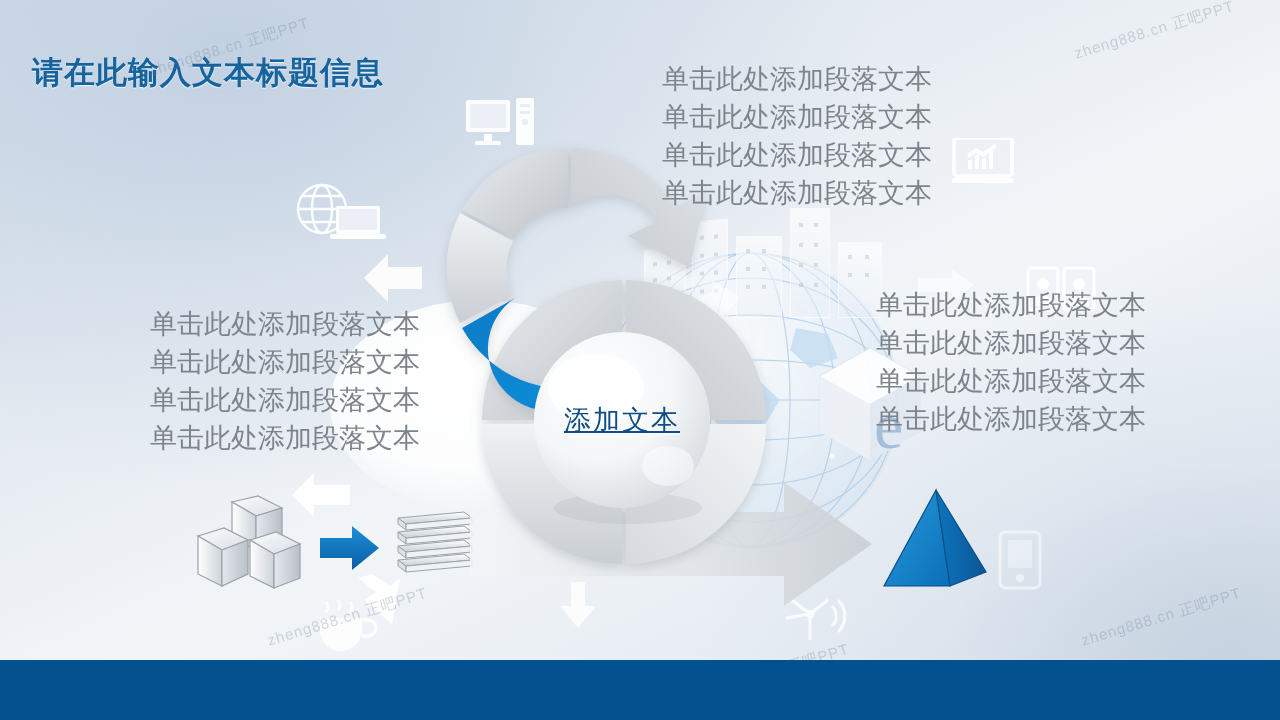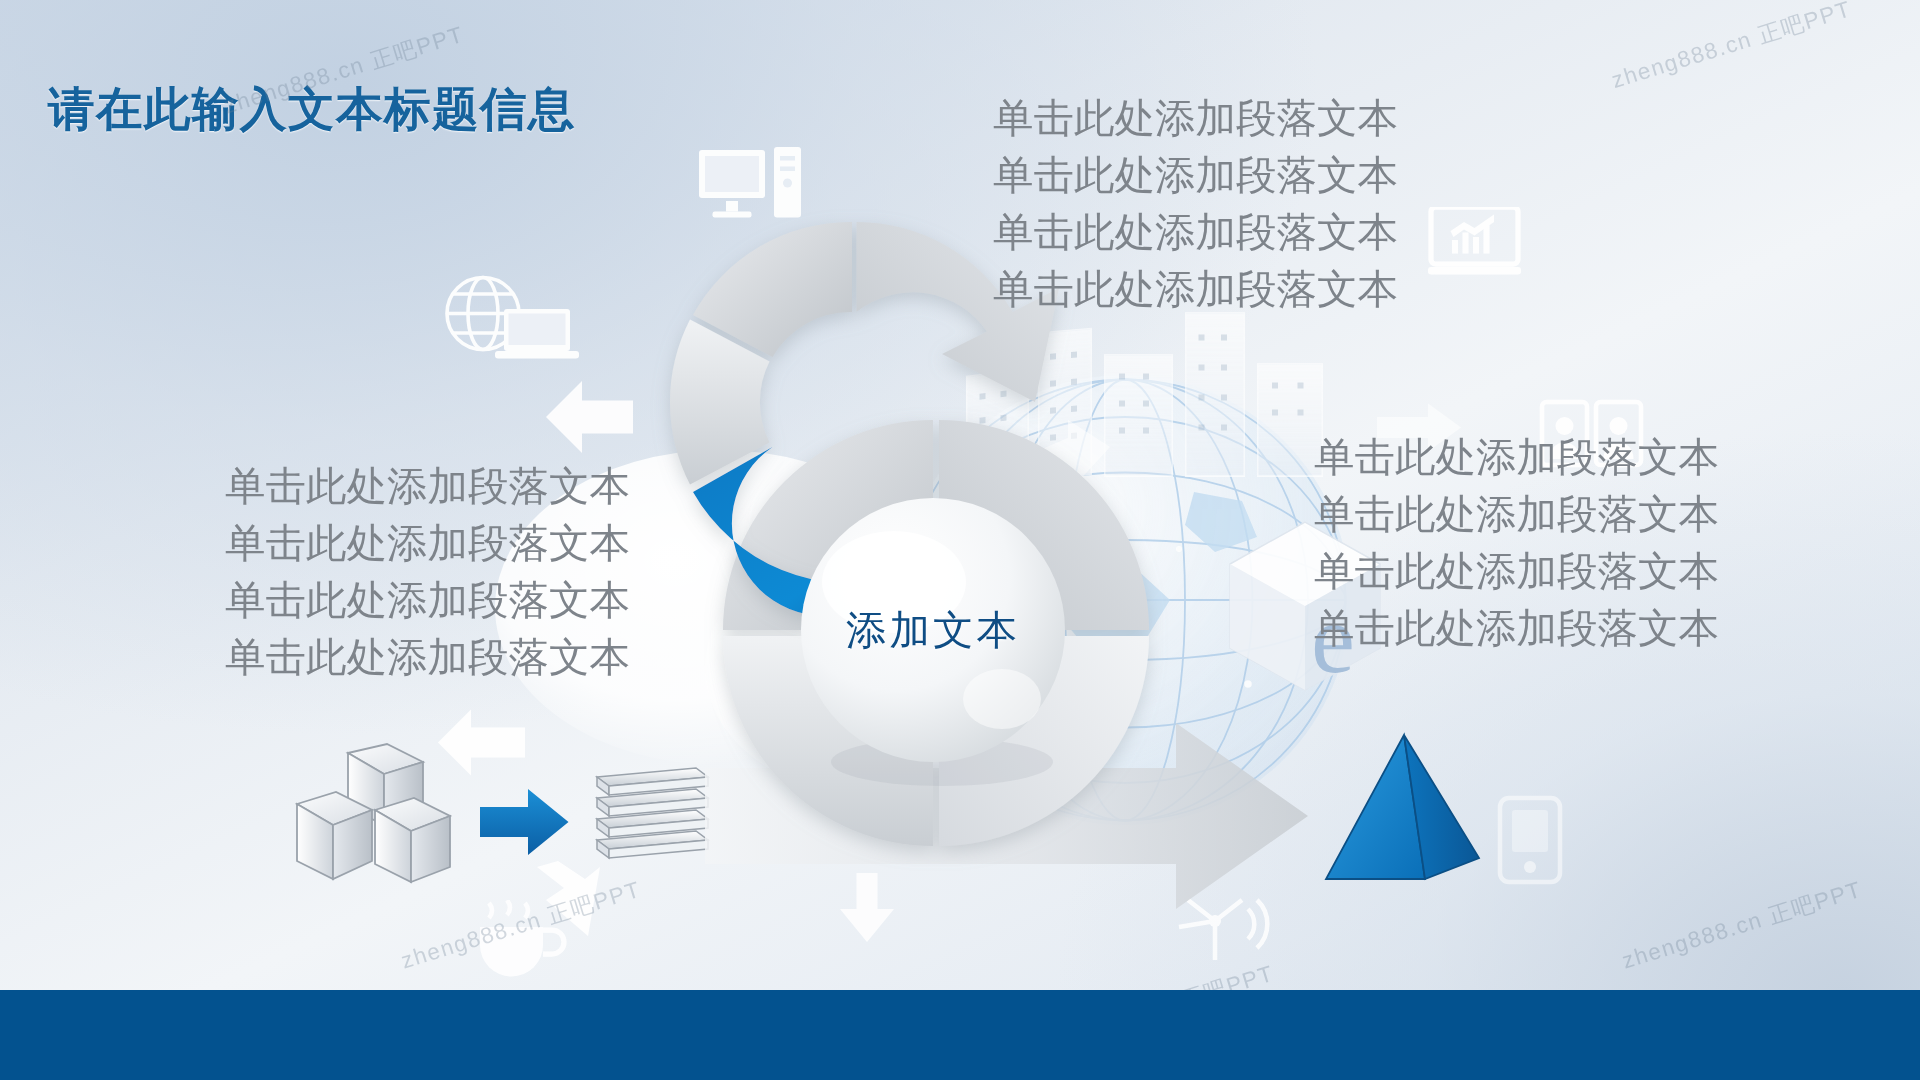--- a/index.html
+++ b/index.html
@@ -518,21 +518,21 @@
     <div>单击此处添加段落文本</div>
   </div>
 
   <div class="para" style="left:876px; top:286px;">
     <div>单击此处添加段落文本</div>
     <div>单击此处添加段落文本</div>
     <div>单击此处添加段落文本</div>
     <div>单击此处添加段落文本</div>
   </div>
 
-  <div id="center-label" style="left:492px; right:auto; width:260px; top:402px;">添加文本</div>
+  <div id="center-label" style="left:492px; right:auto; width:260px; top:402px;text-decoration:underline;">添加文本</div>
 
   <div id="watermarks">
       <div class="wm" style="left: 1075px; top: 45px; transform: rotate(-17deg);">zheng888.cn 正吧PPT</div>
       <div class="wm" style="left: 150px; top: 62px; transform: rotate(-17deg);">zheng888.cn 正吧PPT</div>
       <div class="wm" style="left: 268px; top: 632px; transform: rotate(-17deg);">zheng888.cn 正吧PPT</div>
       <div class="wm" style="left: 1082px; top: 632px; transform: rotate(-17deg);">zheng888.cn 正吧PPT</div>
       <div class="wm" style="left: 690px; top: 688px; transform: rotate(-17deg);">zheng888.cn 正吧PPT</div>
     </div>
 
   <div id="footer-bar"></div>

